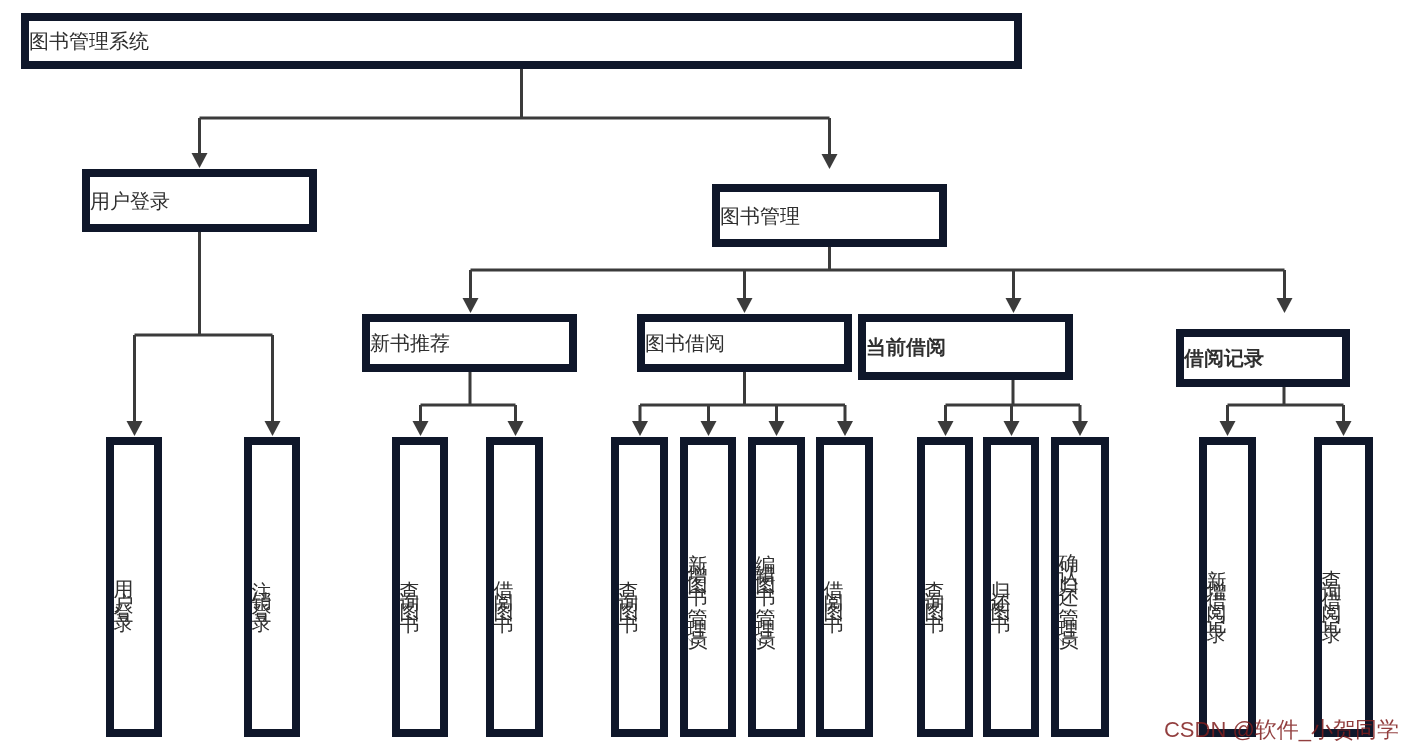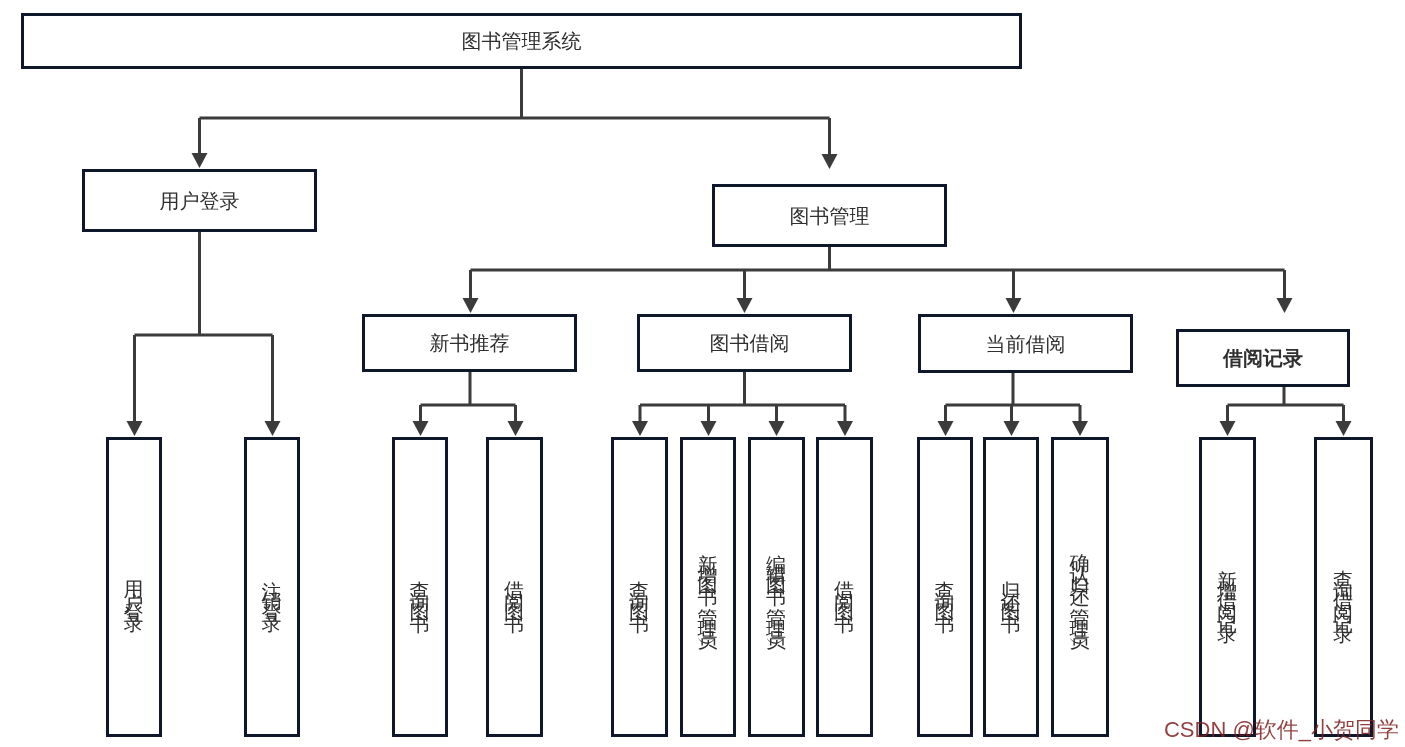--- a/index.html
+++ b/index.html
@@ -18,44 +18,43 @@
   #connectors {
     position: absolute;
     left: 0; top: 0;
     width: 1405px;
     height: 747px;
     pointer-events: none;
   }
   .box {
     position: absolute;
     box-sizing: border-box;
-    border: 3px solid #0f172a;
+    border: 8px solid #0f172a;
     background: #ffffff;
     display: flex;
     align-items: center;
-    justify-content: center;
     color: #2f2f2f;
     font-size: 20px;
     line-height: 1;
     z-index: 2;
   }
   .leaf .vtext {
     writing-mode: vertical-rl;
     text-orientation: mixed;
     letter-spacing: 11px;
     font-size: 20px;
     white-space: nowrap;
   }
   
   #root   { left: 21px;  top: 13px;  width: 1001px; height: 56px; }
   #n2a    { left: 82px;  top: 169px; width: 235px;  height: 63px; }
   #n2b    { left: 712px; top: 170px; width: 235px;  height: 63px; margin-top: 14px; }
   #n3a    { left: 362px; top: 314px; width: 215px;  height: 58px; }
-  #n3b    { left: 637px; top: 314px; width: 215px;  height: 58px; padding-left: 10px; }
-  #n3c    { left: 918px; top: 314px; width: 215px;  height: 59px; }
+  #n3b    { left: 637px; top: 314px; width: 215px;  height: 58px; }
+  #n3c    { left: 858px; top: 314px; width: 215px;  height: 66px; font-weight: bold; }
   #n3d    { left: 1176px;top: 329px; width: 174px;  height: 58px; font-weight: bold; }
   #l1  { left: 106px;  top: 437px; width: 56px; height: 300px; }
   #l2  { left: 244px;  top: 437px; width: 56px; height: 300px; }
   #l3  { left: 392px;  top: 437px; width: 56px; height: 300px; }
   #l4  { left: 486px;  top: 437px; width: 57px; height: 300px; }
   #l5  { left: 611px;  top: 437px; width: 57px; height: 300px; }
   #l6  { left: 680px;  top: 437px; width: 56px; height: 300px; }
   #l7  { left: 748px;  top: 437px; width: 57px; height: 300px; }
   #l8  { left: 816px;  top: 437px; width: 57px; height: 300px; }
   #l9  { left: 917px;  top: 437px; width: 56px; height: 300px; }

